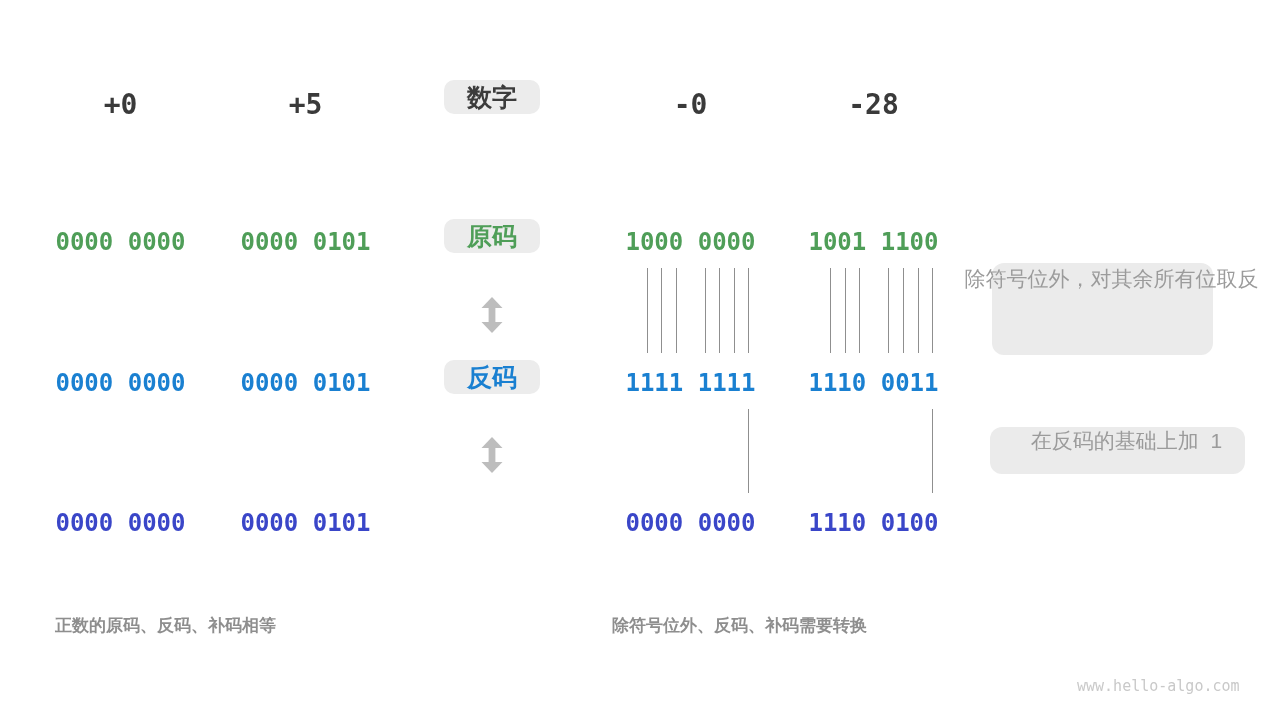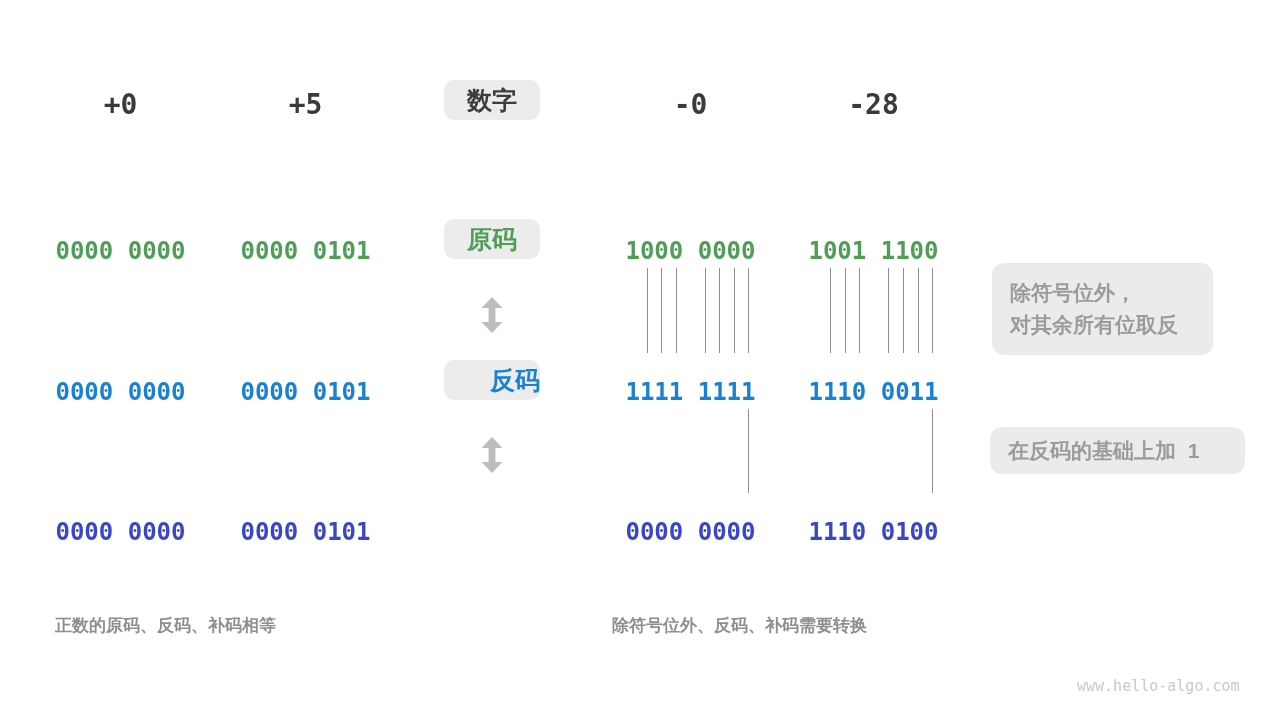--- a/index.html
+++ b/index.html
@@ -8,40 +8,39 @@
     font-family:"Liberation Sans","DejaVu Sans",sans-serif;
   }
   .abs{position:absolute;}
   .topnum{
     width:131px;text-align:center;font-size:28px;font-weight:bold;color:#3a3a3a;
     font-family:"DejaVu Sans Mono","Liberation Mono",monospace;
   }
   .bin{
     width:131px;text-align:center;font-size:24px;font-weight:bold;white-space:pre;
     font-family:"DejaVu Sans Mono","Liberation Mono",monospace;
-    margin-top:9px;
   }
   .bin.green{color:#4f9e58;}
   .bin.blue{color:#1a80d1;}
   .bin.indigo{color:#3a46c8;}
   .tagbox{
-    left:444px;width:96px;height:40px;background:#ececec;border-radius:10px;
+    left:444px;width:96px;height:34px;background:#ececec;border-radius:10px;
     display:flex;align-items:center;justify-content:center;
     font-size:25px;font-weight:bold;
   }
   .tagbox.dark{color:#3c3c3c;}
   .tagbox.green{color:#4f9e58;}
   .tagbox.blue{color:#1a80d1;}
   .tagbox.indigo{color:#3a46c8;}
   .bitline{width:1px;background:#8f8f8f;}
   .bitline.long{top:268px;height:85px;}
   .bitline.short{top:409px;height:84px;}
   .annotation{
-    background:#ebebeb;border-radius:12px;color:#9b9b9b;font-weight:bold;
-    display:flex;flex-direction:column;justify-content:center;
+    background:#ebebeb;border-radius:12px;color:#9b9b9b;font-weight:normal;
+    display:flex;justify-content:center;
   }
   .annotation .line{white-space:pre;}
   .caption{font-size:17px;font-weight:bold;color:#8e8e8e;white-space:pre;}
   .watermark{
     font-family:"DejaVu Sans Mono","Liberation Mono",monospace;
     font-size:15px;color:#c9c9c9;
   }
   .arrow{width:22px;height:36px;}
 </style>
 </head>
@@ -84,21 +83,21 @@
   <svg class="abs arrow" style="left:481px;top:297px;" viewBox="0 0 22 36">
     <polygon points="11,0 21.5,11 0.5,11" fill="#bdbdbd"></polygon>
     <rect x="7.6" y="10" width="6.8" height="16" fill="#bdbdbd"></rect>
     <polygon points="11,36 21.5,25 0.5,25" fill="#bdbdbd"></polygon>
   </svg>
 
   <div class="abs bin blue" style="left:55px;top:369px;">0000 0000</div>
   <div class="abs bin blue" style="left:240px;top:369px;">0000 0101</div>
   <div class="abs bin blue" style="left:625px;top:369px;">1111 1111</div>
   <div class="abs bin blue" style="left:808px;top:369px;">1110 0011</div>
-  <div class="abs tagbox blue" style="top:360px;justify-content:flex-end;">
+  <div class="abs tagbox blue" style="top:360px;">
     <span>反码</span>
   </div>
 
   <div class="abs bitline short" style="left:748px;"></div>
   <div class="abs bitline short" style="left:932px;"></div>
 
   <svg class="abs arrow" style="left:481px;top:437px;" viewBox="0 0 22 36">
     <polygon points="11,0 21.5,11 0.5,11" fill="#bdbdbd"></polygon>
     <rect x="7.6" y="10" width="6.8" height="16" fill="#bdbdbd"></rect>
     <polygon points="11,36 21.5,25 0.5,25" fill="#bdbdbd"></polygon>

